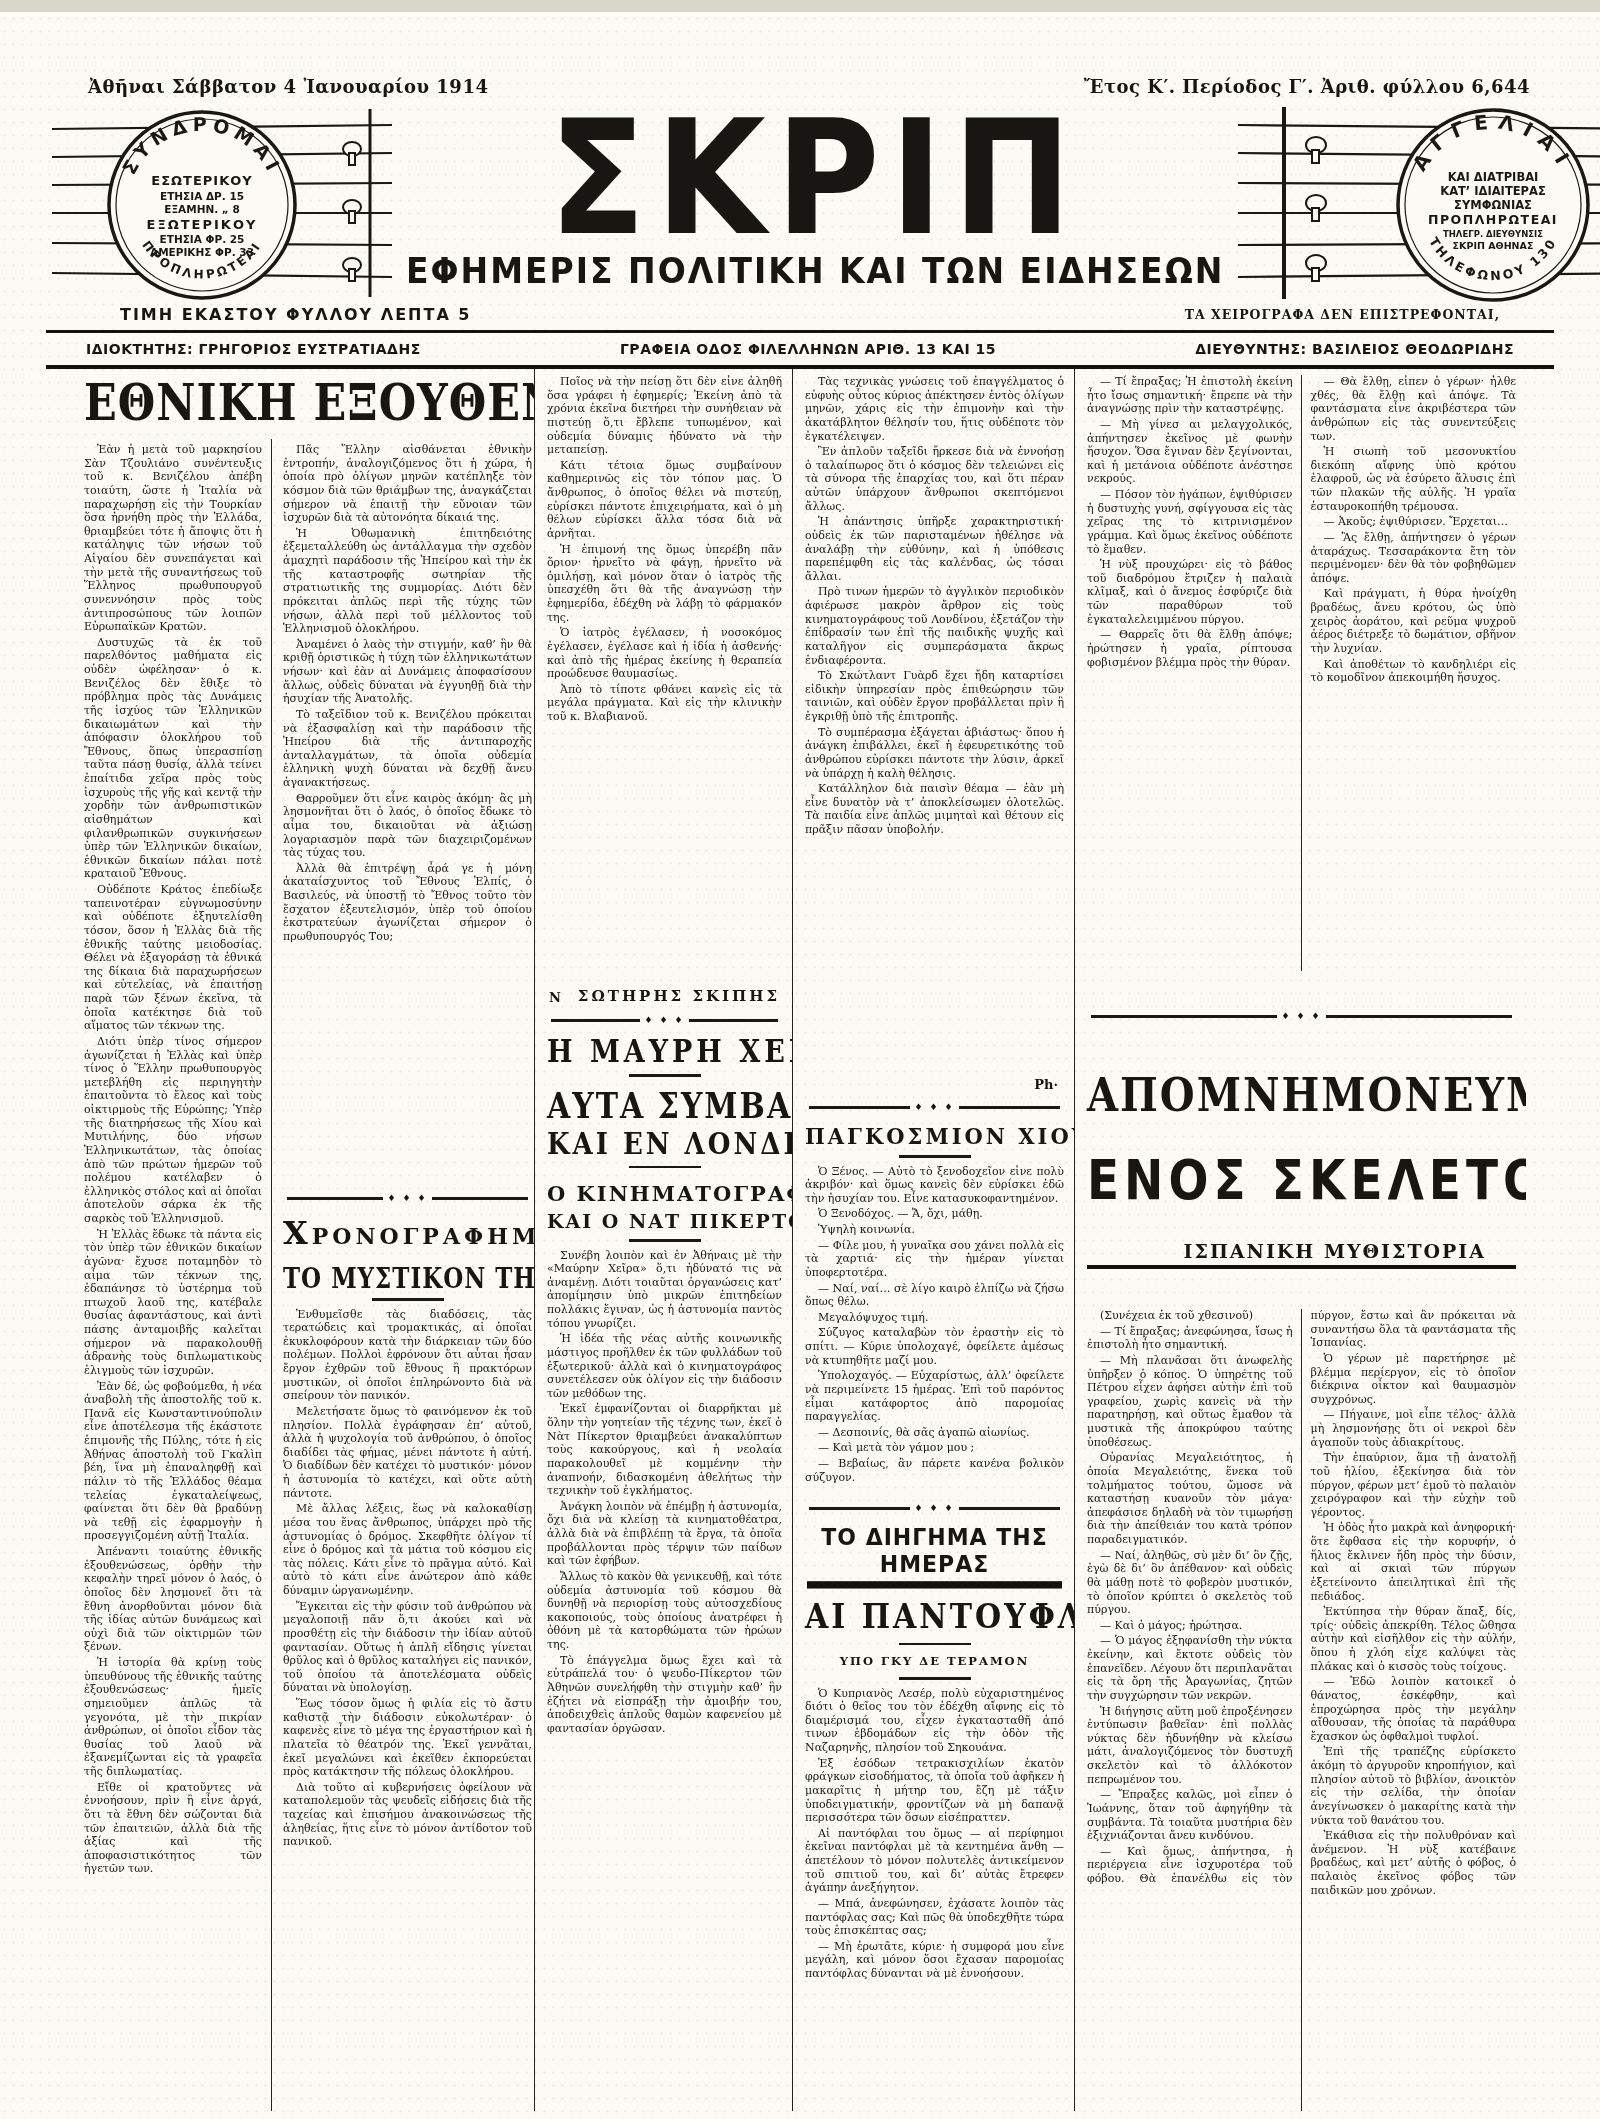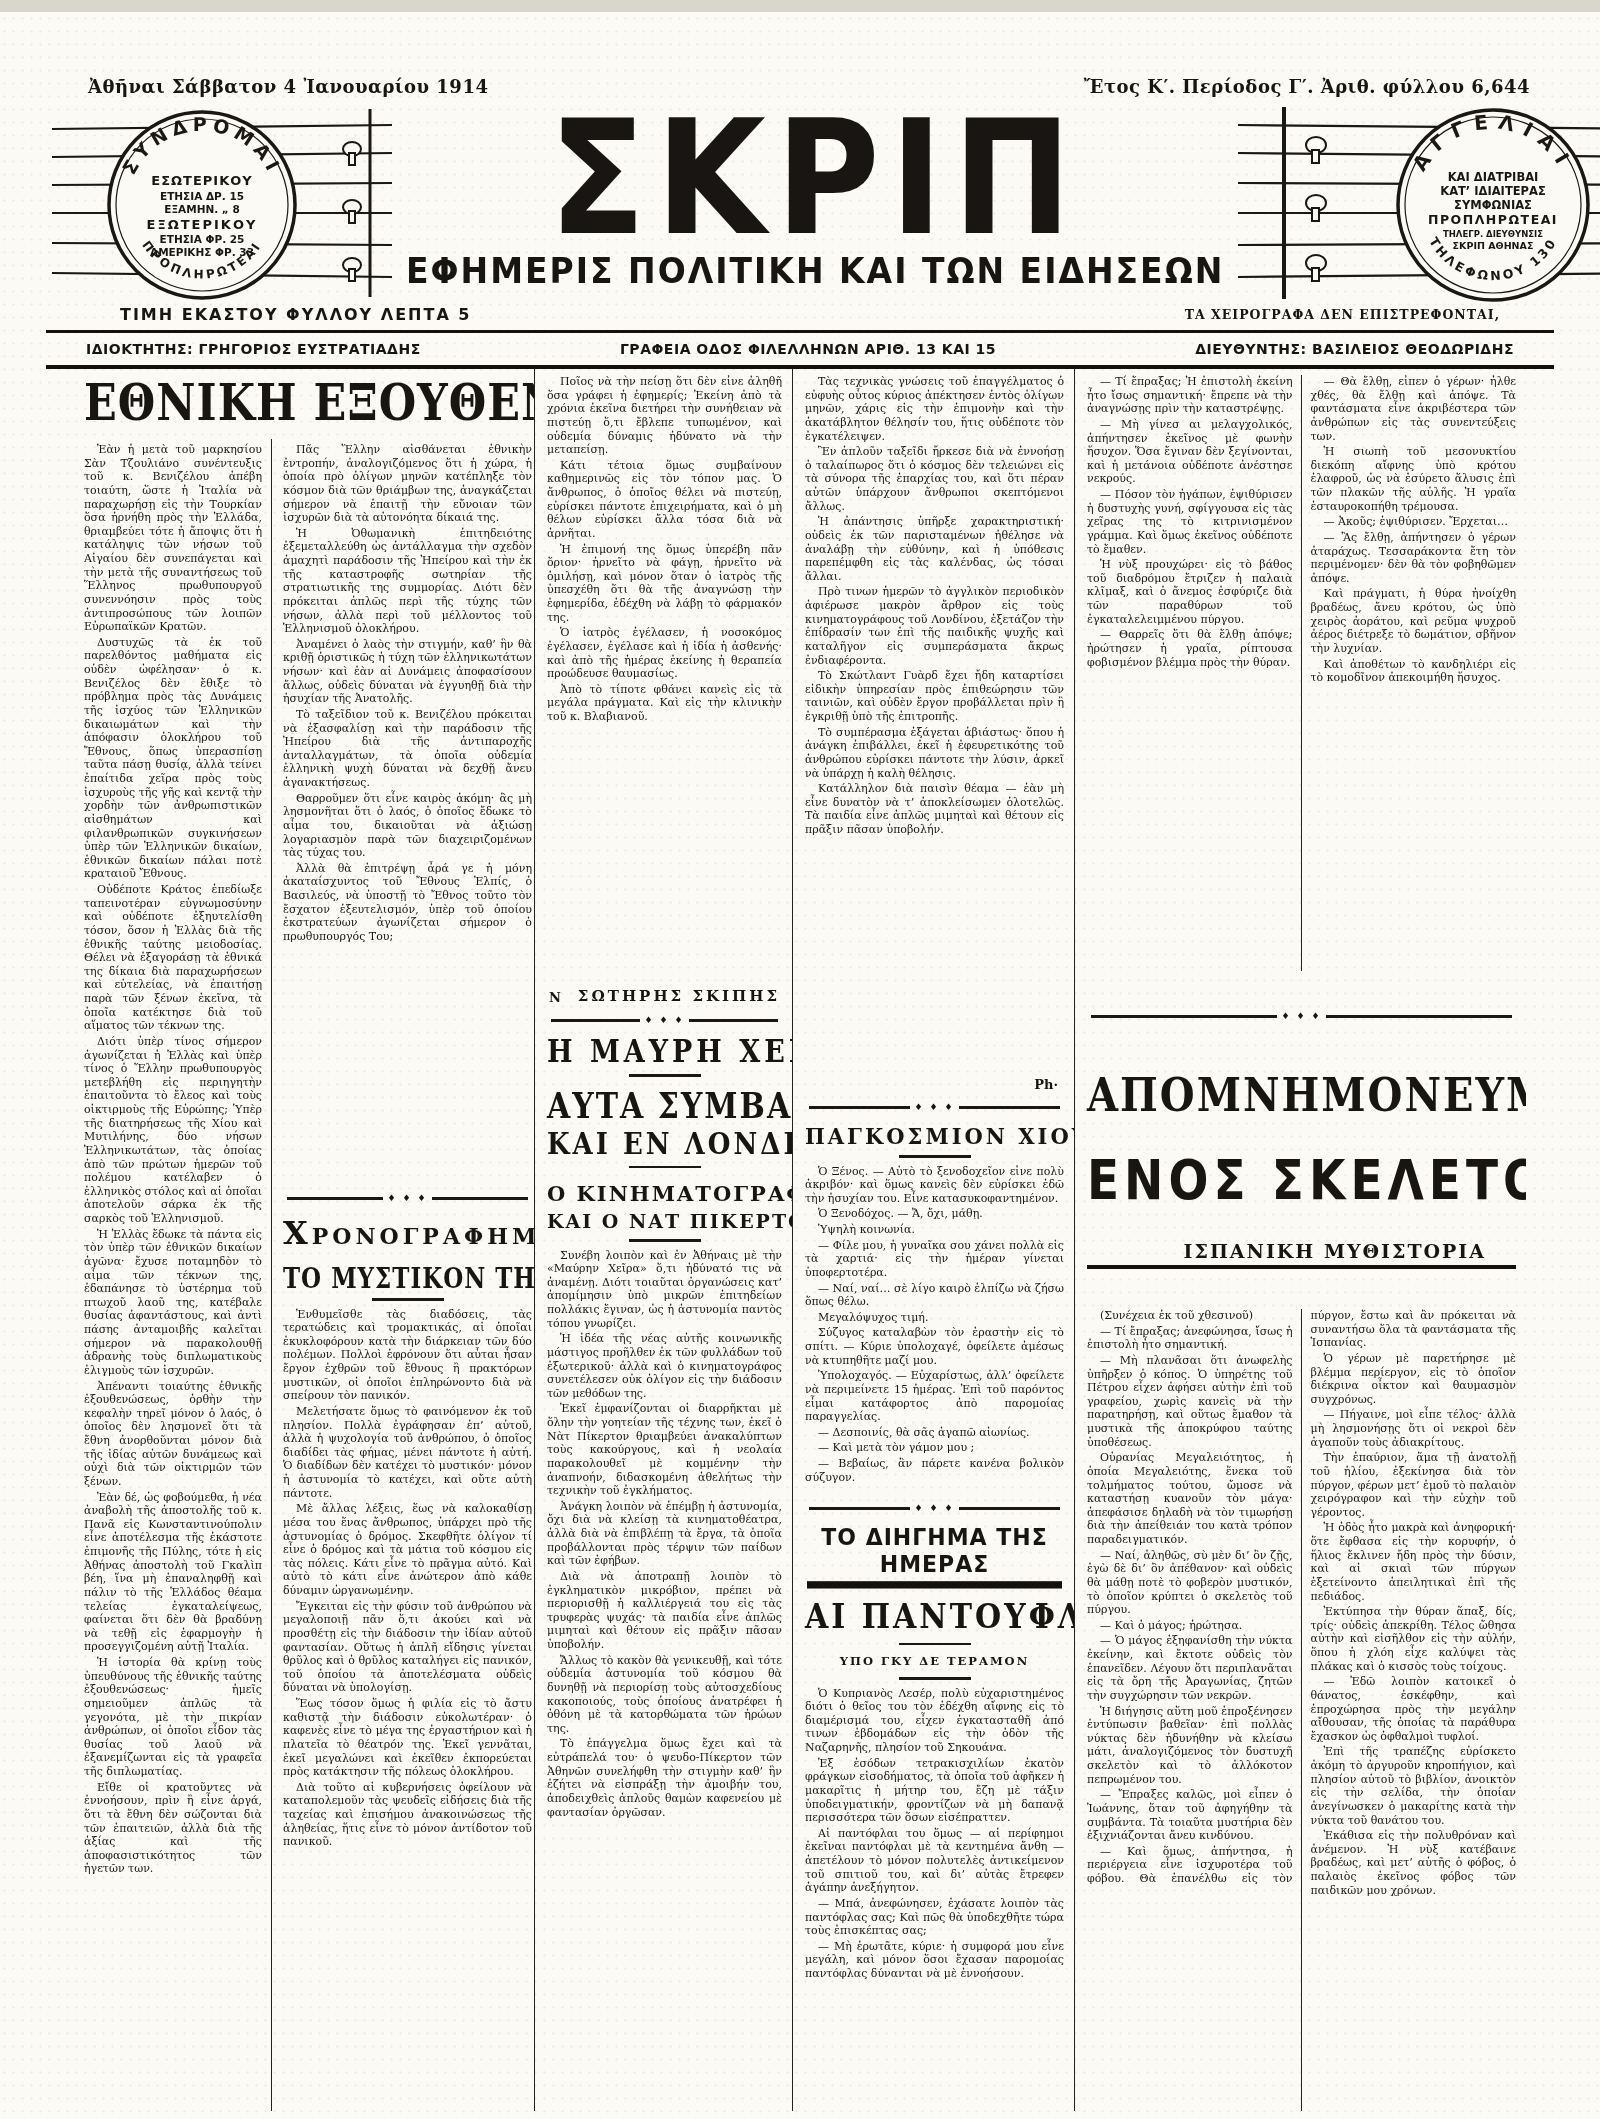--- a/index.html
+++ b/index.html
@@ -201,22 +201,22 @@
 
     <section class="region-a">
       <h1 class="headline-xl">ΕΘΝΙΚΗ ΕΞΟΥΘΕΝΩΣΙΣ</h1>
       <div class="two">
         <div class="suba">
             <p class="para">Ἐὰν ἡ μετὰ τοῦ μαρκησίου Σὰν Τζουλιάνο συνέντευξις τοῦ κ. Βενιζέλου ἀπέβη τοιαύτη, ὥστε ἡ Ἰταλία νὰ παραχωρήσῃ εἰς τὴν Τουρκίαν ὅσα ἠρνήθη πρὸς τὴν Ἑλλάδα, θριαμβεύει τότε ἡ ἄποψις ὅτι ἡ κατάληψις τῶν νήσων τοῦ Αἰγαίου δὲν συνεπάγεται καὶ τὴν μετὰ τῆς συναντήσεως τοῦ Ἕλληνος πρωθυπουργοῦ συνεννόησιν πρὸς τοὺς ἀντιπροσώπους τῶν λοιπῶν Εὐρωπαϊκῶν Κρατῶν.</p>
             <p class="para">Δυστυχῶς τὰ ἐκ τοῦ παρελθόντος μαθήματα εἰς οὐδὲν ὠφέλησαν· ὁ κ. Βενιζέλος δὲν ἔθιξε τὸ πρόβλημα πρὸς τὰς Δυνάμεις τῆς ἰσχύος τῶν Ἑλληνικῶν δικαιωμάτων καὶ τὴν ἀπόφασιν ὁλοκλήρου τοῦ Ἔθνους, ὅπως ὑπερασπίσῃ ταῦτα πάσῃ θυσίᾳ, ἀλλὰ τείνει ἐπαίτιδα χεῖρα πρὸς τοὺς ἰσχυροὺς τῆς γῆς καὶ κεντᾷ τὴν χορδὴν τῶν ἀνθρωπιστικῶν αἰσθημάτων καὶ φιλανθρωπικῶν συγκινήσεων ὑπὲρ τῶν Ἑλληνικῶν δικαίων, ἐθνικῶν δικαίων πάλαι ποτὲ κραταιοῦ Ἔθνους.</p>
             <p class="para">Οὐδέποτε Κράτος ἐπεδίωξε ταπεινοτέραν εὐγνωμοσύνην καὶ οὐδέποτε ἐξηυτελίσθη τόσον, ὅσον ἡ Ἑλλὰς διὰ τῆς ἐθνικῆς ταύτης μειοδοσίας. Θέλει νὰ ἐξαγοράσῃ τὰ ἐθνικά της δίκαια διὰ παραχωρήσεων καὶ εὐτελείας, νὰ ἐπαιτήσῃ παρὰ τῶν ξένων ἐκεῖνα, τὰ ὁποῖα κατέκτησε διὰ τοῦ αἵματος τῶν τέκνων της.</p>
             <p class="para">Διότι ὑπὲρ τίνος σήμερον ἀγωνίζεται ἡ Ἑλλὰς καὶ ὑπὲρ τίνος ὁ Ἕλλην πρωθυπουργὸς μετεβλήθη εἰς περιηγητὴν ἐπαιτοῦντα τὸ ἔλεος καὶ τοὺς οἰκτιρμοὺς τῆς Εὐρώπης; Ὑπὲρ τῆς διατηρήσεως τῆς Χίου καὶ Μυτιλήνης, δύο νήσων Ἑλληνικωτάτων, τὰς ὁποίας ἀπὸ τῶν πρώτων ἡμερῶν τοῦ πολέμου κατέλαβεν ὁ ἑλληνικὸς στόλος καὶ αἱ ὁποῖαι ἀποτελοῦν σάρκα ἐκ τῆς σαρκὸς τοῦ Ἑλληνισμοῦ.</p>
             <p class="para">Ἡ Ἑλλὰς ἔδωκε τὰ πάντα εἰς τὸν ὑπὲρ τῶν ἐθνικῶν δικαίων ἀγῶνα· ἔχυσε ποταμηδὸν τὸ αἷμα τῶν τέκνων της, ἐδαπάνησε τὸ ὑστέρημα τοῦ πτωχοῦ λαοῦ της, κατέβαλε θυσίας ἀφαντάστους, καὶ ἀντὶ πάσης ἀνταμοιβῆς καλεῖται σήμερον νὰ παρακολουθῇ ἀδρανὴς τοὺς διπλωματικοὺς ἑλιγμοὺς τῶν ἰσχυρῶν.</p>
+            <p class="para">Ἐὰν δέ, ὡς φοβούμεθα, ἡ νέα ἀναβολὴ τῆς ἀποστολῆς τοῦ κ. Πανᾶ εἰς Κωνσταντινούπολιν εἶνε ἀποτέλεσμα τῆς ἑκάστοτε ἐπιμονῆς τῆς Πύλης, τότε ἡ εἰς Ἀθήνας ἀποστολὴ τοῦ Γκαλὶπ βέη, ἵνα μὴ ἐπαναληφθῇ καὶ πάλιν τὸ τῆς Ἑλλάδος θέαμα τελείας ἐγκαταλείψεως, φαίνεται ὅτι δὲν θὰ βραδύνῃ νὰ τεθῇ εἰς ἐφαρμογὴν ἡ προσεγγιζομένη αὐτῇ Ἰταλία.</p>
             <p class="para">Ἀπέναντι τοιαύτης ἐθνικῆς ἐξουθενώσεως, ὀρθὴν τὴν κεφαλὴν τηρεῖ μόνον ὁ λαός, ὁ ὁποῖος δὲν λησμονεῖ ὅτι τὰ ἔθνη ἀνορθοῦνται μόνον διὰ τῆς ἰδίας αὐτῶν δυνάμεως καὶ οὐχὶ διὰ τῶν οἰκτιρμῶν τῶν ξένων.</p>
-            <p class="para">Ἐὰν δέ, ὡς φοβούμεθα, ἡ νέα ἀναβολὴ τῆς ἀποστολῆς τοῦ κ. Πανᾶ εἰς Κωνσταντινούπολιν εἶνε ἀποτέλεσμα τῆς ἑκάστοτε ἐπιμονῆς τῆς Πύλης, τότε ἡ εἰς Ἀθήνας ἀποστολὴ τοῦ Γκαλὶπ βέη, ἵνα μὴ ἐπαναληφθῇ καὶ πάλιν τὸ τῆς Ἑλλάδος θέαμα τελείας ἐγκαταλείψεως, φαίνεται ὅτι δὲν θὰ βραδύνῃ νὰ τεθῇ εἰς ἐφαρμογὴν ἡ προσεγγιζομένη αὐτῇ Ἰταλία.</p>
             <p class="para">Ἡ ἱστορία θὰ κρίνῃ τοὺς ὑπευθύνους τῆς ἐθνικῆς ταύτης ἐξουθενώσεως· ἡμεῖς σημειοῦμεν ἁπλῶς τὰ γεγονότα, μὲ τὴν πικρίαν ἀνθρώπων, οἱ ὁποῖοι εἶδον τὰς θυσίας τοῦ λαοῦ νὰ ἐξανεμίζωνται εἰς τὰ γραφεῖα τῆς διπλωματίας.</p>
             <p class="para">Εἴθε οἱ κρατοῦντες νὰ ἐννοήσουν, πρὶν ἢ εἶνε ἀργά, ὅτι τὰ ἔθνη δὲν σώζονται διὰ τῶν ἐπαιτειῶν, ἀλλὰ διὰ τῆς ἀξίας καὶ τῆς ἀποφασιστικότητος τῶν ἡγετῶν των.</p>
           </div>
         <div class="subb">
           <div class="h-block" style="height:742px;">
               <p class="para">Πᾶς Ἕλλην αἰσθάνεται ἐθνικὴν ἐντροπήν, ἀναλογιζόμενος ὅτι ἡ χώρα, ἡ ὁποία πρὸ ὀλίγων μηνῶν κατέπληξε τὸν κόσμον διὰ τῶν θριάμβων της, ἀναγκάζεται σήμερον νὰ ἐπαιτῇ τὴν εὔνοιαν τῶν ἰσχυρῶν διὰ τὰ αὐτονόητα δίκαιά της.</p>
               <p class="para">Ἡ Ὀθωμανικὴ ἐπιτηδειότης ἐξεμεταλλεύθη ὡς ἀντάλλαγμα τὴν σχεδὸν ἀμαχητὶ παράδοσιν τῆς Ἠπείρου καὶ τὴν ἐκ τῆς καταστροφῆς σωτηρίαν τῆς στρατιωτικῆς της συμμορίας. Διότι δὲν πρόκειται ἁπλῶς περὶ τῆς τύχης τῶν νήσων, ἀλλὰ περὶ τοῦ μέλλοντος τοῦ Ἑλληνισμοῦ ὁλοκλήρου.</p>
               <p class="para">Ἀναμένει ὁ λαὸς τὴν στιγμήν, καθ’ ἣν θὰ κριθῇ ὁριστικῶς ἡ τύχη τῶν ἑλληνικωτάτων νήσων· καὶ ἐὰν αἱ Δυνάμεις ἀποφασίσουν ἄλλως, οὐδεὶς δύναται νὰ ἐγγυηθῇ διὰ τὴν ἡσυχίαν τῆς Ἀνατολῆς.</p>
               <p class="para">Τὸ ταξεῖδιον τοῦ κ. Βενιζέλου πρόκειται νὰ ἐξασφαλίσῃ καὶ τὴν παράδοσιν τῆς Ἠπείρου διὰ τῆς ἀντιπαροχῆς ἀνταλλαγμάτων, τὰ ὁποῖα οὐδεμία ἑλληνικὴ ψυχὴ δύναται νὰ δεχθῇ ἄνευ ἀγανακτήσεως.</p>
               <p class="para">Θαρροῦμεν ὅτι εἶνε καιρὸς ἀκόμη· ἂς μὴ λησμονῆται ὅτι ὁ λαός, ὁ ὁποῖος ἔδωκε τὸ αἷμα του, δικαιοῦται νὰ ἀξιώσῃ λογαριασμὸν παρὰ τῶν διαχειριζομένων τὰς τύχας του.</p>
@@ -261,21 +261,20 @@
       <div class="stack-title mavri-t3">ΚΑΙ ΕΝ ΛΟΝΔΙΝΩ</div>
       <div class="mini-rule"></div>
       <div class="stack-title mavri-t4">Ο ΚΙΝΗΜΑΤΟΓΡΑΦΟΣ</div>
       <div class="stack-title mavri-t5">ΚΑΙ Ο ΝΑΤ ΠΙΚΕΡΤΟΝ</div>
       <div class="mini-rule"></div>
       <div class="fill-block">
           <p class="para">Συνέβη λοιπὸν καὶ ἐν Ἀθήναις μὲ τὴν «Μαύρην Χεῖρα» ὅ,τι ἠδύνατό τις νὰ ἀναμένῃ. Διότι τοιαῦται ὀργανώσεις κατ’ ἀπομίμησιν ὑπὸ μικρῶν ἐπιτηδείων πολλάκις ἔγιναν, ὡς ἡ ἀστυνομία παντὸς τόπου γνωρίζει.</p>
           <p class="para">Ἡ ἰδέα τῆς νέας αὐτῆς κοινωνικῆς μάστιγος προῆλθεν ἐκ τῶν φυλλάδων τοῦ ἐξωτερικοῦ· ἀλλὰ καὶ ὁ κινηματογράφος συνετέλεσεν οὐκ ὀλίγον εἰς τὴν διάδοσιν τῶν μεθόδων της.</p>
           <p class="para">Ἐκεῖ ἐμφανίζονται οἱ διαρρῆκται μὲ ὅλην τὴν γοητείαν τῆς τέχνης των, ἐκεῖ ὁ Νὰτ Πίκερτον θριαμβεύει ἀνακαλύπτων τοὺς κακούργους, καὶ ἡ νεολαία παρακολουθεῖ μὲ κομμένην τὴν ἀναπνοήν, διδασκομένη ἀθελήτως τὴν τεχνικὴν τοῦ ἐγκλήματος.</p>
           <p class="para">Ἀνάγκη λοιπὸν νὰ ἐπέμβῃ ἡ ἀστυνομία, ὄχι διὰ νὰ κλείσῃ τὰ κινηματοθέατρα, ἀλλὰ διὰ νὰ ἐπιβλέπῃ τὰ ἔργα, τὰ ὁποῖα προβάλλονται πρὸς τέρψιν τῶν παίδων καὶ τῶν ἐφήβων.</p>
-          <p class="para">Διὰ νὰ ἀποτραπῇ λοιπὸν τὸ ἐγκληματικὸν μικρόβιον, πρέπει νὰ περιορισθῇ ἡ καλλιέργειά του εἰς τὰς τρυφερὰς ψυχάς· τὰ παιδία εἶνε ἁπλῶς μιμηταὶ καὶ θέτουν εἰς πρᾶξιν πᾶσαν ὑποβολήν.</p>
           <p class="para">Ἄλλως τὸ κακὸν θὰ γενικευθῇ, καὶ τότε οὐδεμία ἀστυνομία τοῦ κόσμου θὰ δυνηθῇ νὰ περιορίσῃ τοὺς αὐτοσχεδίους κακοποιούς, τοὺς ὁποίους ἀνατρέφει ἡ ὀθόνη μὲ τὰ κατορθώματα τῶν ἡρώων της.</p>
           <p class="para">Τὸ ἐπάγγελμα ὅμως ἔχει καὶ τὰ εὐτράπελά του· ὁ ψευδο-Πίκερτον τῶν Ἀθηνῶν συνελήφθη τὴν στιγμὴν καθ’ ἣν ἐζήτει νὰ εἰσπράξῃ τὴν ἀμοιβήν του, ἀποδειχθεὶς ἁπλοῦς θαμὼν καφενείου μὲ φαντασίαν ὀργῶσαν.</p>
         </div>
     </section>
 
     <section class="col colsep">
       <div class="h-block" style="height:700px;">
           <p class="para">Τὰς τεχνικὰς γνώσεις τοῦ ἐπαγγέλματος ὁ εὐφυὴς οὗτος κύριος ἀπέκτησεν ἐντὸς ὀλίγων μηνῶν, χάρις εἰς τὴν ἐπιμονὴν καὶ τὴν ἀκατάβλητον θέλησίν του, ἥτις οὐδέποτε τὸν ἐγκατέλειψεν.</p>
           <p class="para">Ἓν ἁπλοῦν ταξεῖδι ἤρκεσε διὰ νὰ ἐννοήσῃ ὁ ταλαίπωρος ὅτι ὁ κόσμος δὲν τελειώνει εἰς τὰ σύνορα τῆς ἐπαρχίας του, καὶ ὅτι πέραν αὐτῶν ὑπάρχουν ἄνθρωποι σκεπτόμενοι ἄλλως.</p>
           <p class="para">Ἡ ἀπάντησις ὑπῆρξε χαρακτηριστική· οὐδεὶς ἐκ τῶν παρισταμένων ἠθέλησε νὰ ἀναλάβῃ τὴν εὐθύνην, καὶ ἡ ὑπόθεσις παρεπέμφθη εἰς τὰς καλένδας, ὡς τόσαι ἄλλαι.</p>

